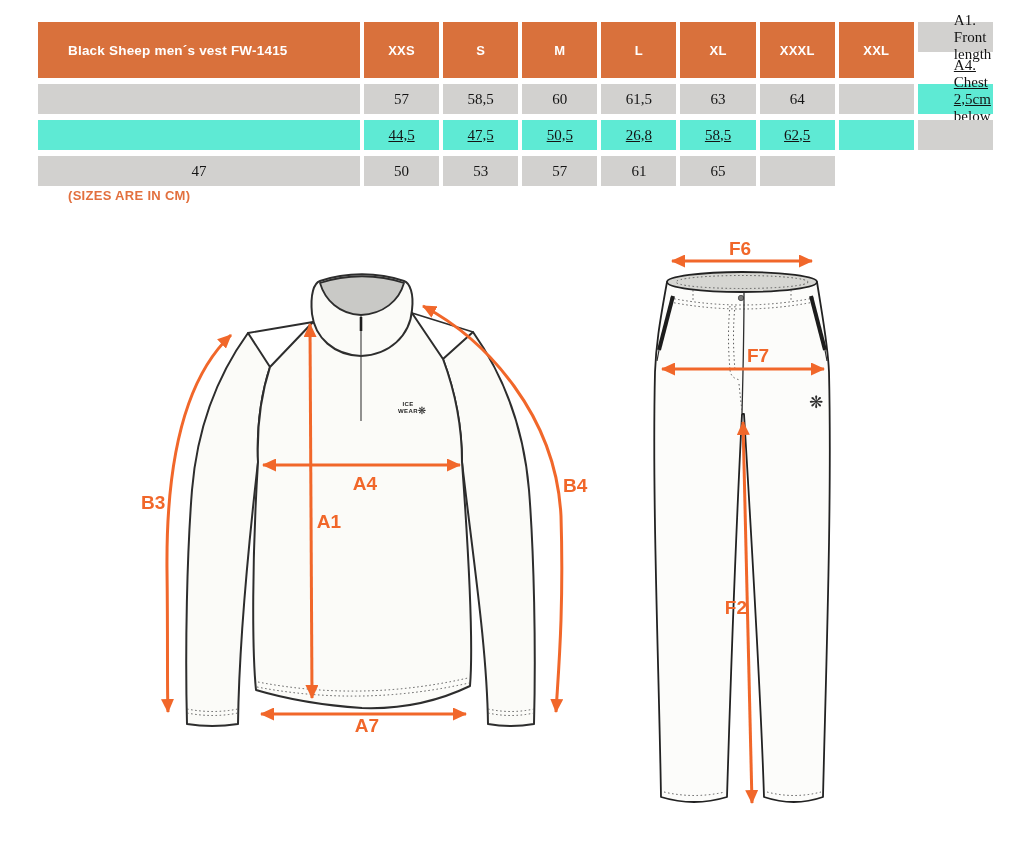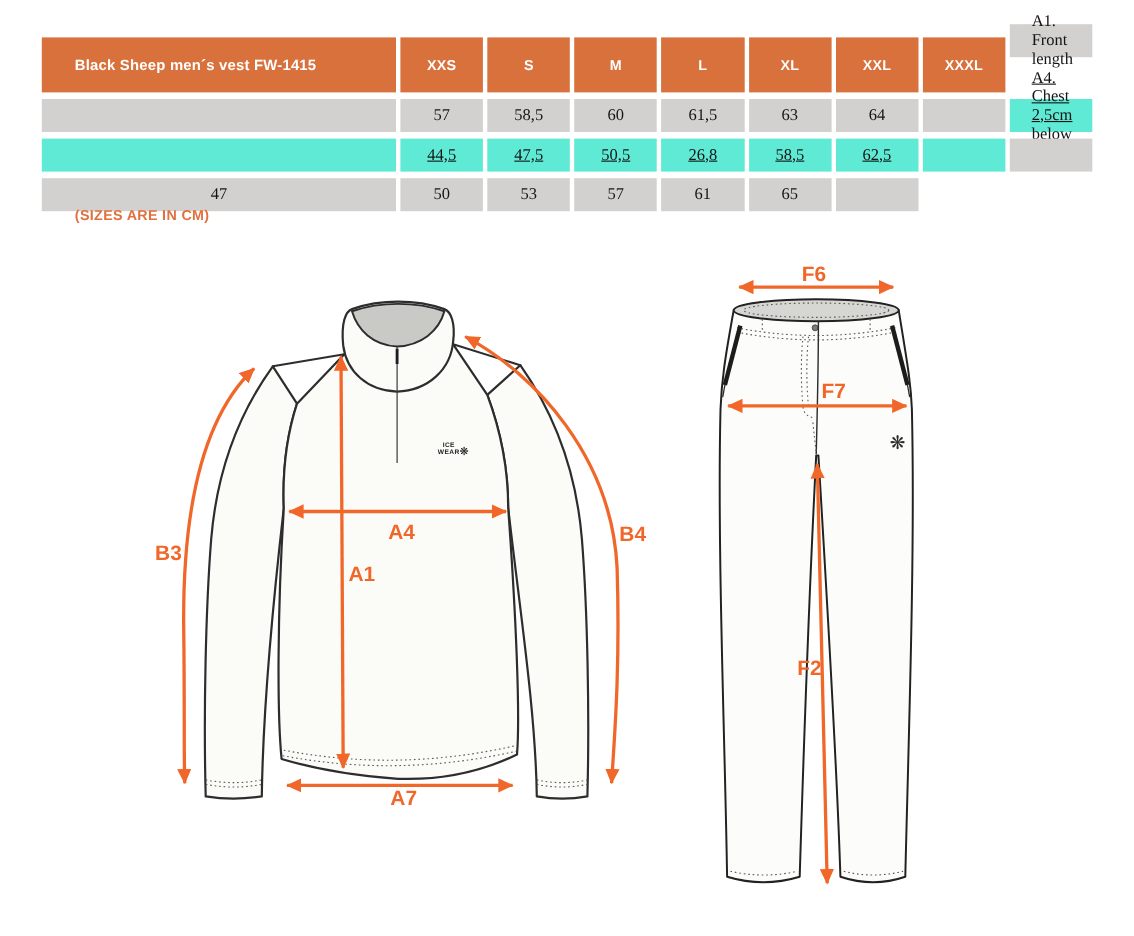--- a/index.html
+++ b/index.html
@@ -1,26 +1,26 @@
 <!DOCTYPE html>
 <html><head>
 <meta charset="utf-8">
 <style>
   html,body{margin:0;padding:0;background:#fff;}
   .page{position:relative;width:1031px;height:851px;background:#ffffff;overflow:hidden;
         font-family:"Liberation Sans",sans-serif;}
   
   .size-table{position:absolute;left:38px;top:22px;width:955px;display:grid;
               grid-template-columns:322px repeat(8,1fr);column-gap:4px;row-gap:6px;}
-  .th{background:#D9713C;color:#ffffff;font-weight:bold;font-size:13px;height:50px;
-      display:flex;align-items:center;justify-content:center;letter-spacing:.2px;margin-top:12px;}
+  .th{background:#D9713C;color:#ffffff;font-weight:bold;font-size:13px;height:56px;
+      display:flex;align-items:center;justify-content:center;letter-spacing:.2px;}
   .th.title-cell{justify-content:flex-start;padding-left:30px;font-size:13.5px;}
   .td{height:30px;display:flex;align-items:center;justify-content:center;
       font-family:"Liberation Serif",serif;font-size:15px;color:#141414;}
-  .td.label-cell{justify-content:flex-start;padding-left:20px;}
+  .td.label-cell{justify-content:flex-start;padding-left:36px;}
   .row-dark{background:#D2D1CF;}
   .row-light{background:#5eead4;text-decoration:underline;}
   
   .note{position:absolute;left:68px;top:188px;font-weight:bold;font-size:13px;
         color:#E2703E;letter-spacing:.3px;}
   
   .sweater-svg{position:absolute;left:135px;top:258px;}
   .pants-svg{position:absolute;left:630px;top:230px;}
   .outline{fill:#FBFBF8;stroke:#2D2D2D;stroke-width:2;stroke-linejoin:round;}
   .seam{fill:none;stroke:#2D2D2D;stroke-width:1.8;stroke-linecap:round;}
@@ -35,22 +35,22 @@
 
 <div class="page">
 
   <div class="size-table">
     <div class="th title-cell">Black Sheep men´s vest FW-1415</div>
     <div class="th">XXS</div>
     <div class="th">S</div>
     <div class="th">M</div>
     <div class="th">L</div>
     <div class="th">XL</div>
+    <div class="th">XXXL</div>
     <div class="th">XXL</div>
-    <div class="th">XXXL</div>
 
     <div class="td label-cell row-dark">A1. Front length</div>
     <div class="td row-dark"></div>
     <div class="td row-dark">57</div>
     <div class="td row-dark">58,5</div>
     <div class="td row-dark">60</div>
     <div class="td row-dark">61,5</div>
     <div class="td row-dark">63</div>
     <div class="td row-dark">64</div>
     <div class="td row-dark"></div>

